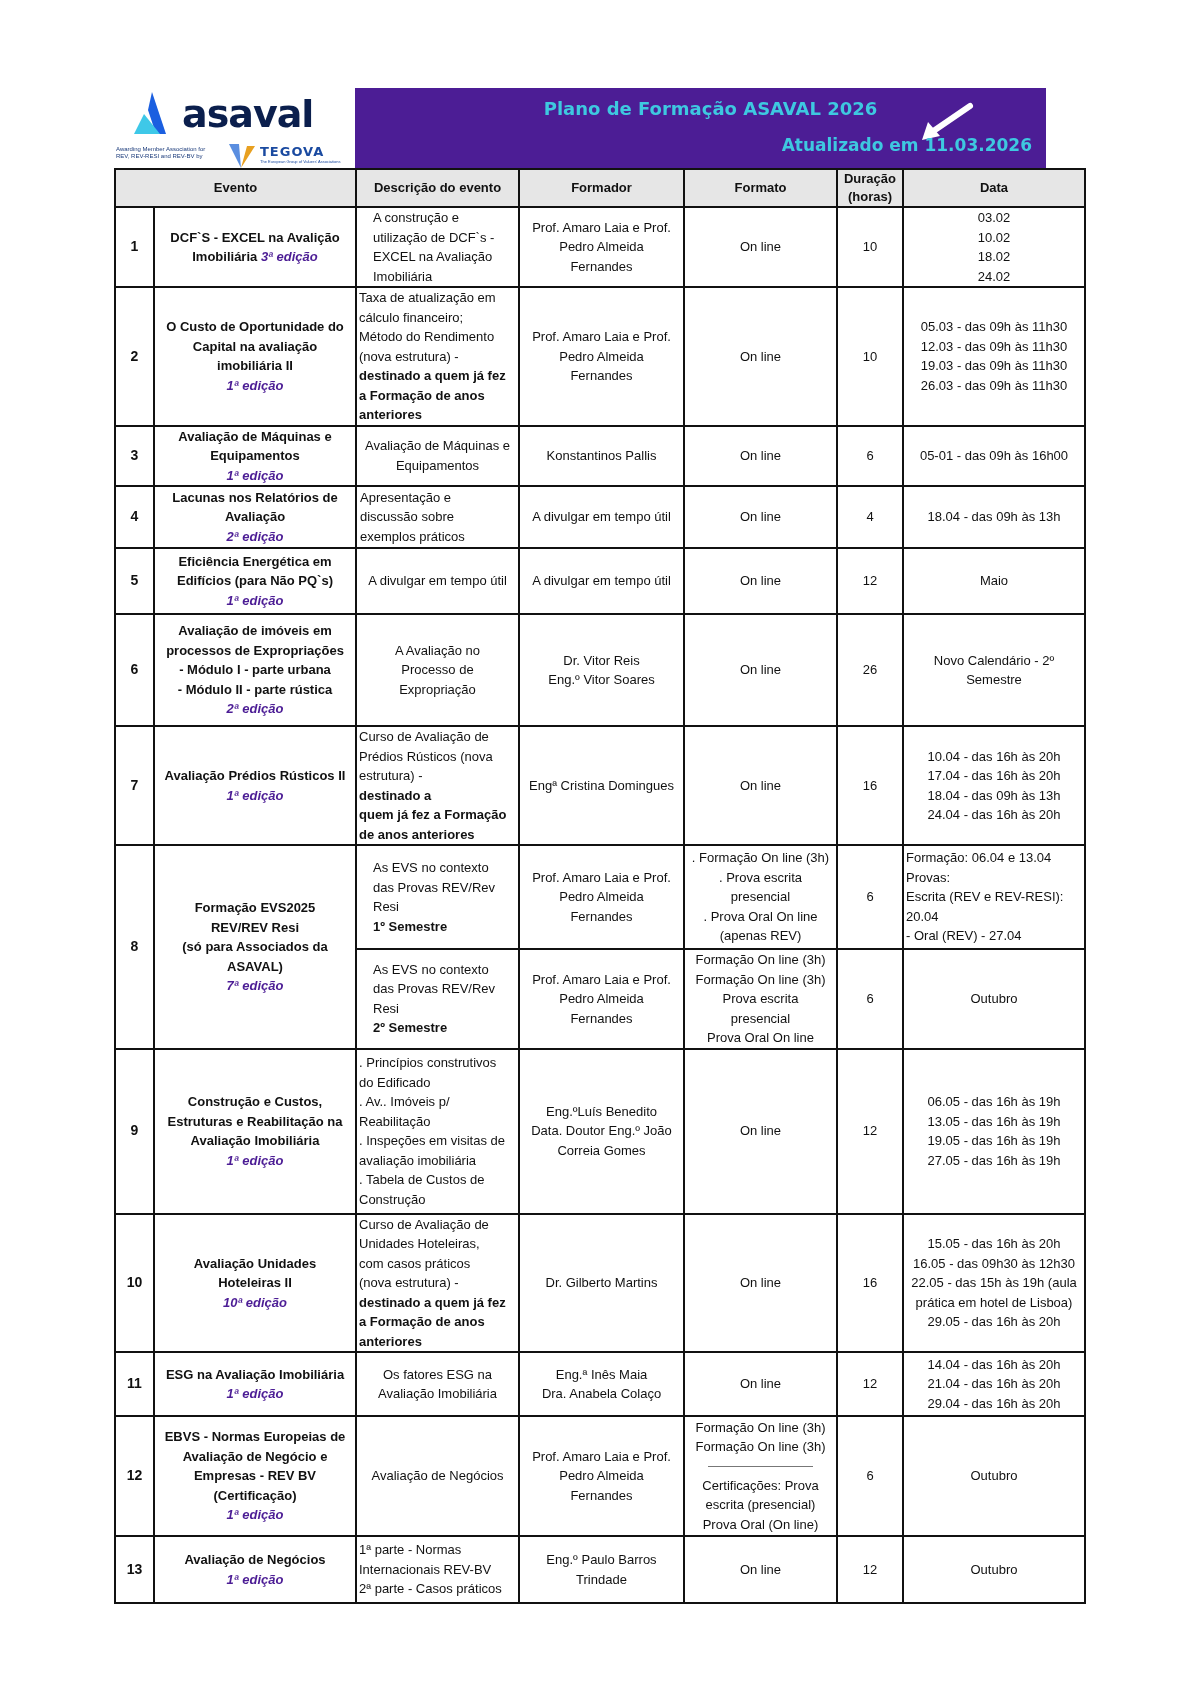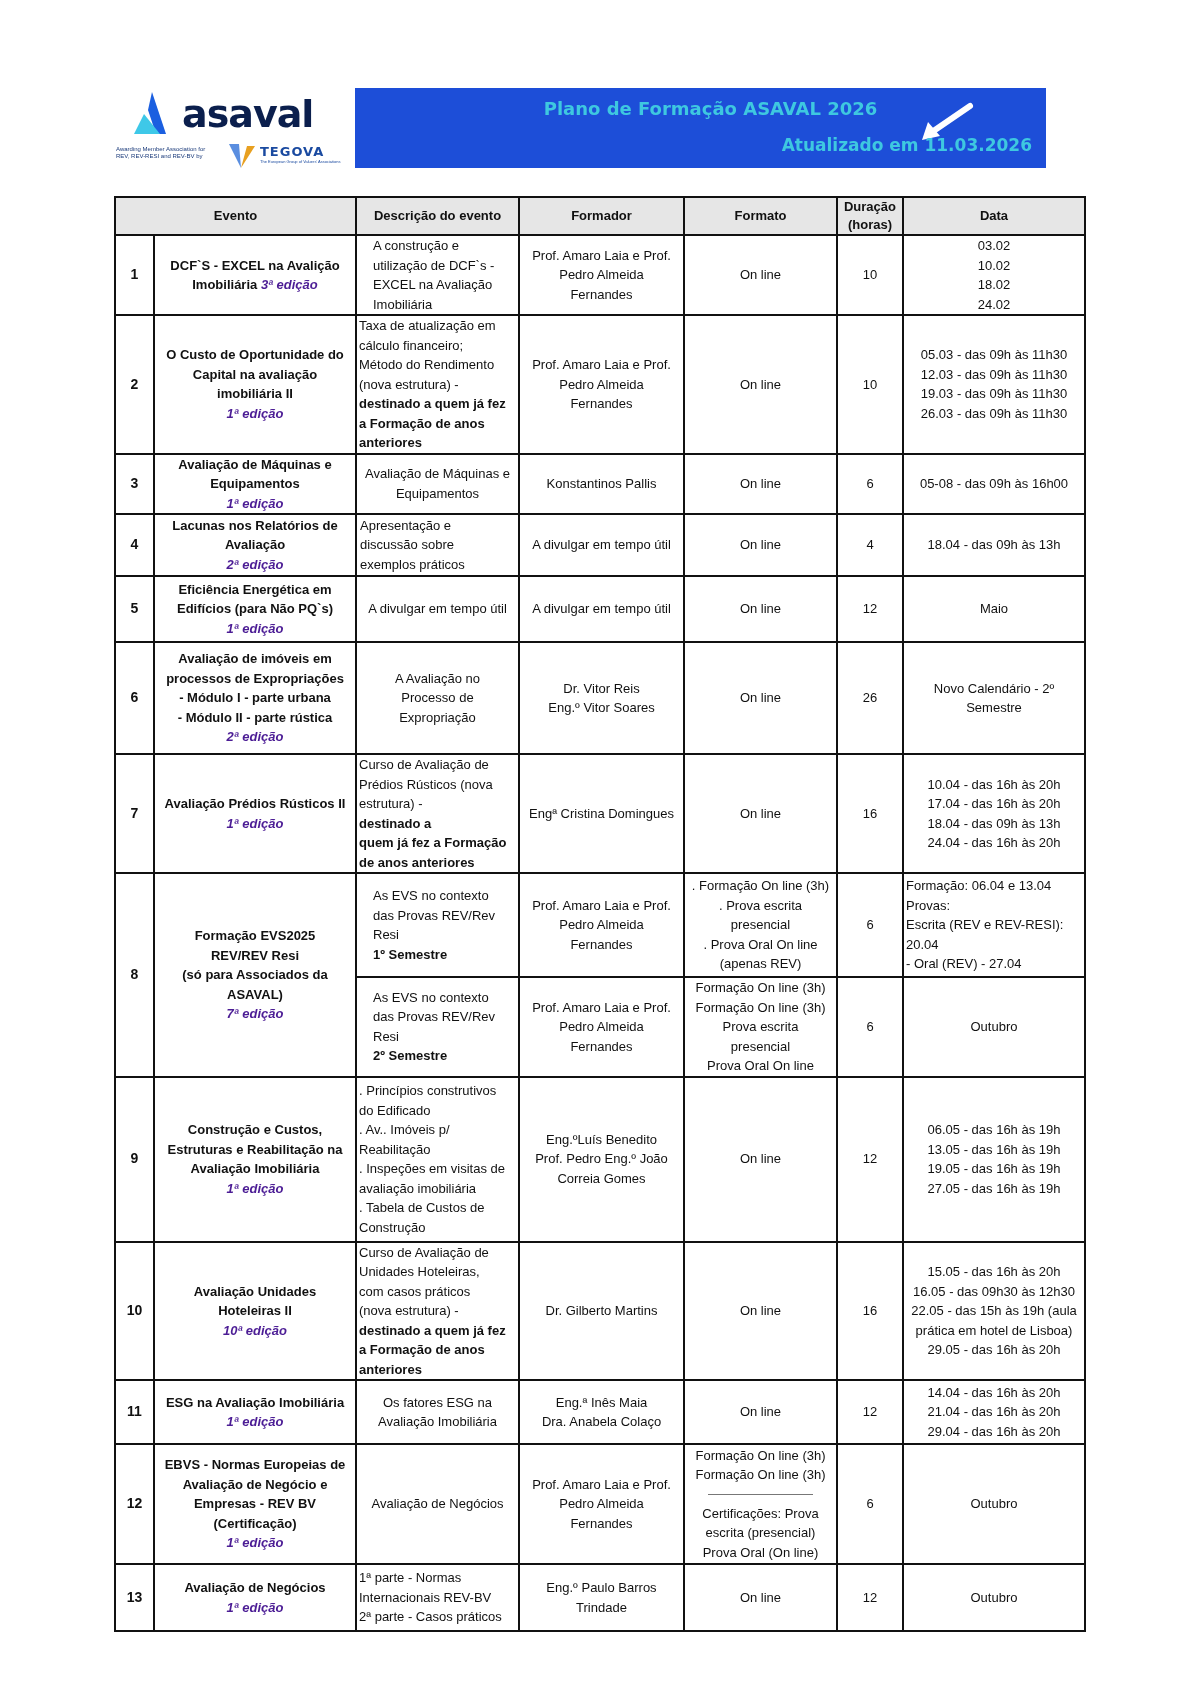--- a/index.html
+++ b/index.html
@@ -6,25 +6,25 @@
   body { width:1191px; height:1684px; position:relative; font-family:"Liberation Sans", sans-serif; color:#111; overflow:hidden; }
   .page { position:absolute; left:114px; top:88px; width:932px; }
   .hdr { display:flex; height:80px; }
   .logo-box { width:241px; height:80px; position:relative; background:#fff; }
   .logo-mark { position:absolute; left:16px; top:2px; width:48px; height:48px; }
   .logo-word { position:absolute; left:68px; top:4px; font-size:38px; font-weight:bold; color:#0b1f4d; letter-spacing:-1px; font-family:"DejaVu Sans", sans-serif; }
   .logo-sub { position:absolute; left:2px; top:58px; font-size:6px; line-height:7px; color:#1a3a7a; width:100px; }
   .tegova-mark { position:absolute; left:115px; top:56px; width:26px; height:24px; }
   .tegova-word { position:absolute; left:146px; top:56px; font-size:13px; font-weight:bold; color:#1a4aa0; letter-spacing:1px; font-family:"DejaVu Sans", sans-serif; }
   .tegova-sub { position:absolute; left:146px; top:71px; font-size:4px; color:#1a4aa0; }
-  .banner { flex:1; background:#1d4ed8; position:relative; color:#3ec8e0;padding-left:40px; }
+  .banner { flex:1; background:#4c1d95; position:relative; color:#3ec8e0;padding-left:40px; }
   .banner-title { position:absolute; left:0; right:0; top:10px; text-align:center; font-size:18px; font-weight:bold; font-family:"DejaVu Sans", sans-serif; padding-left:20px; }
   .banner-updated { position:absolute; right:14px; top:47px; font-size:17px; font-weight:bold; font-family:"DejaVu Sans", sans-serif; }
   .arrow { position:absolute; right:70px; top:14px; width:58px; height:40px; }
-  table { border-collapse:collapse; width:970px; table-layout:fixed;margin-top:28px; }
+  table { border-collapse:collapse; width:970px; table-layout:fixed; }
   td, th { border:2px solid #111; font-size:13px; line-height:19.5px; padding:0 2px; vertical-align:middle; text-align:center; overflow:hidden; }
   th { background:#e6e6e6; font-weight:bold; height:34px; font-size:13px; line-height:18px; }
   .num { font-weight:bold; font-size:14px; }
   .ev { font-weight:bold; }
   .ed { color:#4c1d95; font-weight:bold;font-style:italic; }
   .desc { text-align:left; }
   .desc.c { text-align:center; }
   .dl { display:block; }
   .b { font-weight:bold; }
   .left { text-align:left; }
@@ -153,21 +153,21 @@
             <span class="dl">Equipamentos</span>
           </td>
           <td>
             <span class="dl">Konstantinos Pallis</span>
           </td>
           <td>
             <span class="dl">On line</span>
           </td>
           <td>6</td>
           <td>
-            <span class="dl">05-08 - das 09h às 16h00</span>
+            <span class="dl">05-01 - das 09h às 16h00</span>
           </td>
         </tr>
         <tr style="height: 62px;">
           <td class="num" rowspan="1">4</td>
           <td class="ev" rowspan="1">
             <span class="dl">Lacunas nos Relatórios de</span>
             <span class="dl">Avaliação</span>
             <span class="dl ed">2ª edição</span>
           </td>
           <td class="desc" style="padding-left: 3px;">
@@ -335,21 +335,21 @@
             <span class="dl">do       Edificado</span>
             <span class="dl">. Av.. Imóveis p/</span>
             <span class="dl">Reabilitação</span>
             <span class="dl">. Inspeções em visitas de</span>
             <span class="dl">avaliação imobiliária</span>
             <span class="dl">. Tabela de Custos de</span>
             <span class="dl">Construção</span>
           </td>
           <td>
             <span class="dl">Eng.ºLuís Benedito</span>
-            <span class="dl">Prof. Pedro Eng.º João</span>
+            <span class="dl">Data. Doutor Eng.º João</span>
             <span class="dl">Correia Gomes</span>
           </td>
           <td>
             <span class="dl">On line</span>
           </td>
           <td>12</td>
           <td>
             <span class="dl">06.05 - das 16h às 19h</span>
             <span class="dl">13.05 - das 16h às 19h</span>
             <span class="dl">19.05 - das 16h às 19h</span>

